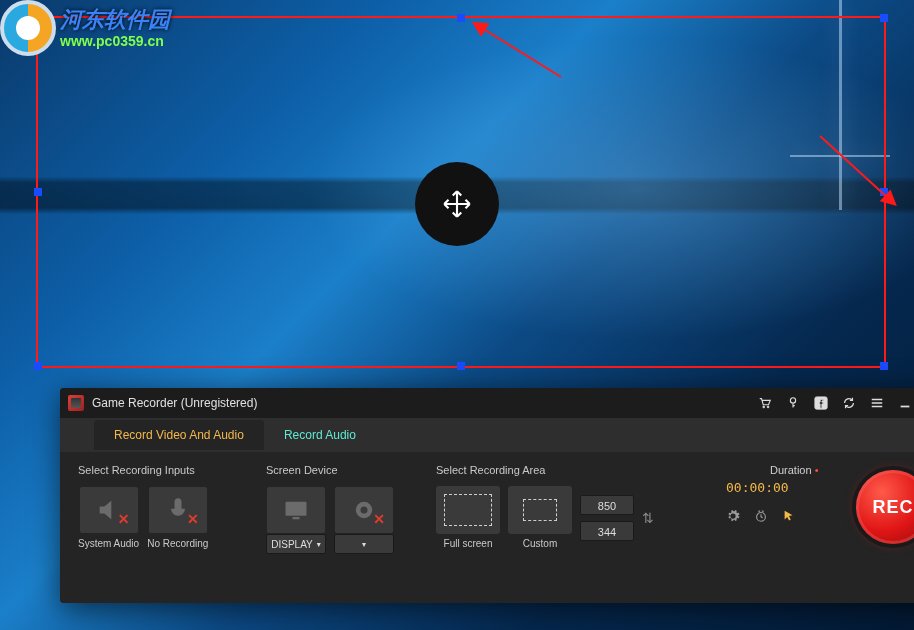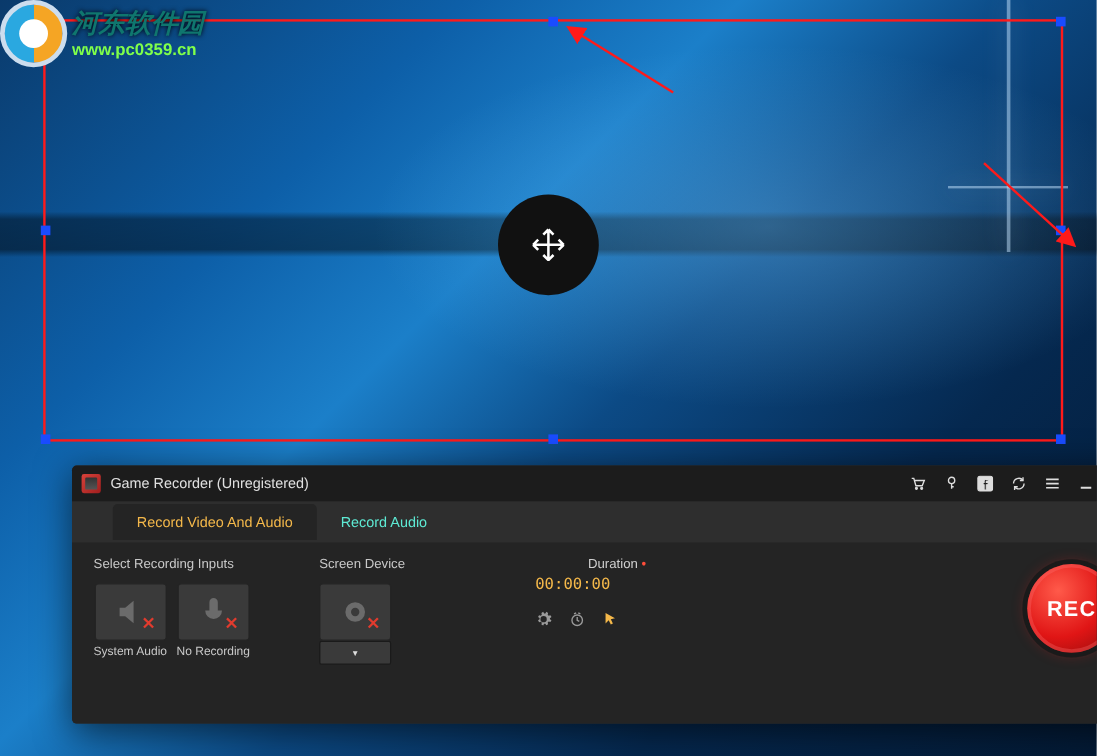--- a/index.html
+++ b/index.html
@@ -21,21 +21,21 @@
 .win-light .v { width:3px; height:210px; right:58px; top:0; }
 .win-light .h1 { height:2px; width:100px; right:10px; top:155px; }
 
 
 .watermark { position:absolute; left:0; top:0; display:flex; align-items:center; gap:4px; z-index:50; }
 .wm-logo { width:56px; height:56px; border-radius:50%; background:
   conic-gradient(from 0deg, #f5a524 0 90deg, #f5a524 90deg 180deg, #2aa8e0 180deg 270deg, #2aa8e0 270deg 360deg);
   border:4px solid #cde; position:relative; }
 .wm-logo::after{content:"";position:absolute;inset:12px;border-radius:50%;background:#fff;}
 .wm-text { display:flex; flex-direction:column; line-height:1.15; font-weight:bold; }
-.wm-cn { color:#0f766e; font-size:22px; text-shadow:0 0 4px #000; font-style:italic;text-align:center; }
+.wm-cn { color:#3b82f6; font-size:22px; text-shadow:0 0 4px #000; font-style:italic;text-align:center; }
 .wm-url { color:#7fff4a; font-size:14px; }
 
 
 .sel { position:absolute; border:2px solid #ff1a1a; z-index:20; }
 .handle { position:absolute; width:8px; height:8px; background:#1a4cff; }
 .handle.tl{left:-4px;top:-4px} .handle.tm{left:calc(50% - 4px);top:-4px} .handle.tr{right:-4px;top:-4px}
 .handle.ml{left:-4px;top:calc(50% - 4px)} .handle.mr{right:-4px;top:calc(50% - 4px)}
 .handle.bl{left:-4px;bottom:-4px} .handle.bm{left:calc(50% - 4px);bottom:-4px} .handle.br{right:-4px;bottom:-4px}
 
 
@@ -232,30 +232,61 @@
         </div>
       </div>
     </div>
 
     <div class="group" style="width:150px">
       <div class="group-label">Screen Device</div>
       <div class="row">
         <div class="col">
           <div class="tile">
             <svg viewBox="0 0 24 24">
+                <rect x="3" y="5" width="18" height="12" rx="1" fill="#6b6b6b"></rect>
+                <rect x="9" y="18" width="6" height="2" fill="#6b6b6b"></rect>
+              </svg>
+          </div>
+          <div class="dd" style="width:60px">DISPLAY</div>
+        </div>
+        <div class="col">
+          <div class="tile">
+            <svg viewBox="0 0 24 24">
                 <circle cx="12" cy="12" r="7" fill="#6b6b6b"></circle>
                 <circle cx="12" cy="12" r="3" fill="#3a3a3a"></circle>
               </svg>
             <span class="xmark">✕</span>
           </div>
           <div class="dd" style="width:60px"></div>
         </div>
       </div>
     </div>
 
+    <div class="group" style="width:260px">
+      <div class="group-label">Select Recording Area</div>
+      <div class="row">
+        <div class="col">
+          <div class="area-tile full">
+              <div class="inner"></div>
+            </div>
+          <div class="tile-cap">Full screen</div>
+        </div>
+        <div class="col">
+          <div class="area-tile custom">
+              <div class="inner"></div>
+            </div>
+          <div class="tile-cap">Custom</div>
+        </div>
+        <div class="dim-col">
+          <div class="dim-input">850</div>
+          <div class="dim-input">344</div>
+        </div>
+        <div class="link-ico">⇅</div>
+      </div>
+    </div>
 
     <div class="dur-group">
       <div class="dur-label">Duration</div>
       <div class="dur-val">00:00:00</div>
       <div class="tool-icons">
         <span>
             <svg viewBox="0 0 16 16">
               <path d="M8 5a3 3 0 1 0 0 6 3 3 0 0 0 0-6zm6 3l1.5.9-1 1.7-1.7-.4a5 5 0 0 1-.9.9l.4 1.7-1.7 1-.9-1.5a5 5 0 0 1-1.2 0L7.6 14l-1.7-1 .4-1.7a5 5 0 0 1-.9-.9l-1.7.4-1-1.7L4.2 8a5 5 0 0 1 0-1.2L2.7 5.9l1-1.7 1.7.4c.3-.3.6-.6.9-.9L5.9 2l1.7-1 .9 1.5a5 5 0 0 1 1.2 0L10.6 1l1.7 1-.4 1.7c.3.3.6.6.9.9l1.7-.4 1 1.7L14 7a5 5 0 0 1 0 1z"></path>
             </svg>
           </span>

